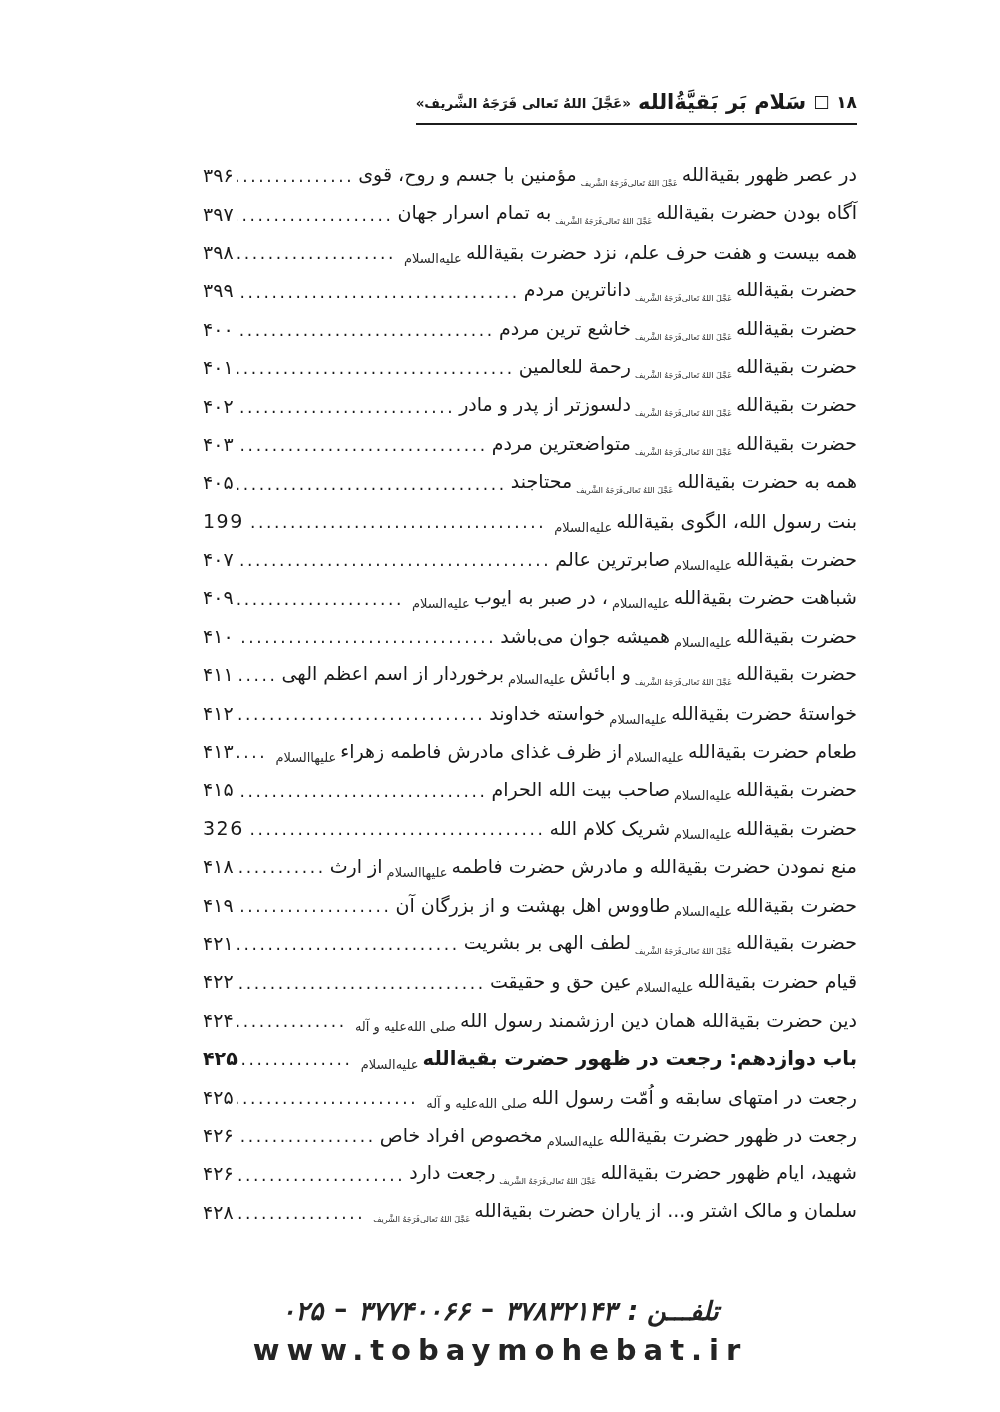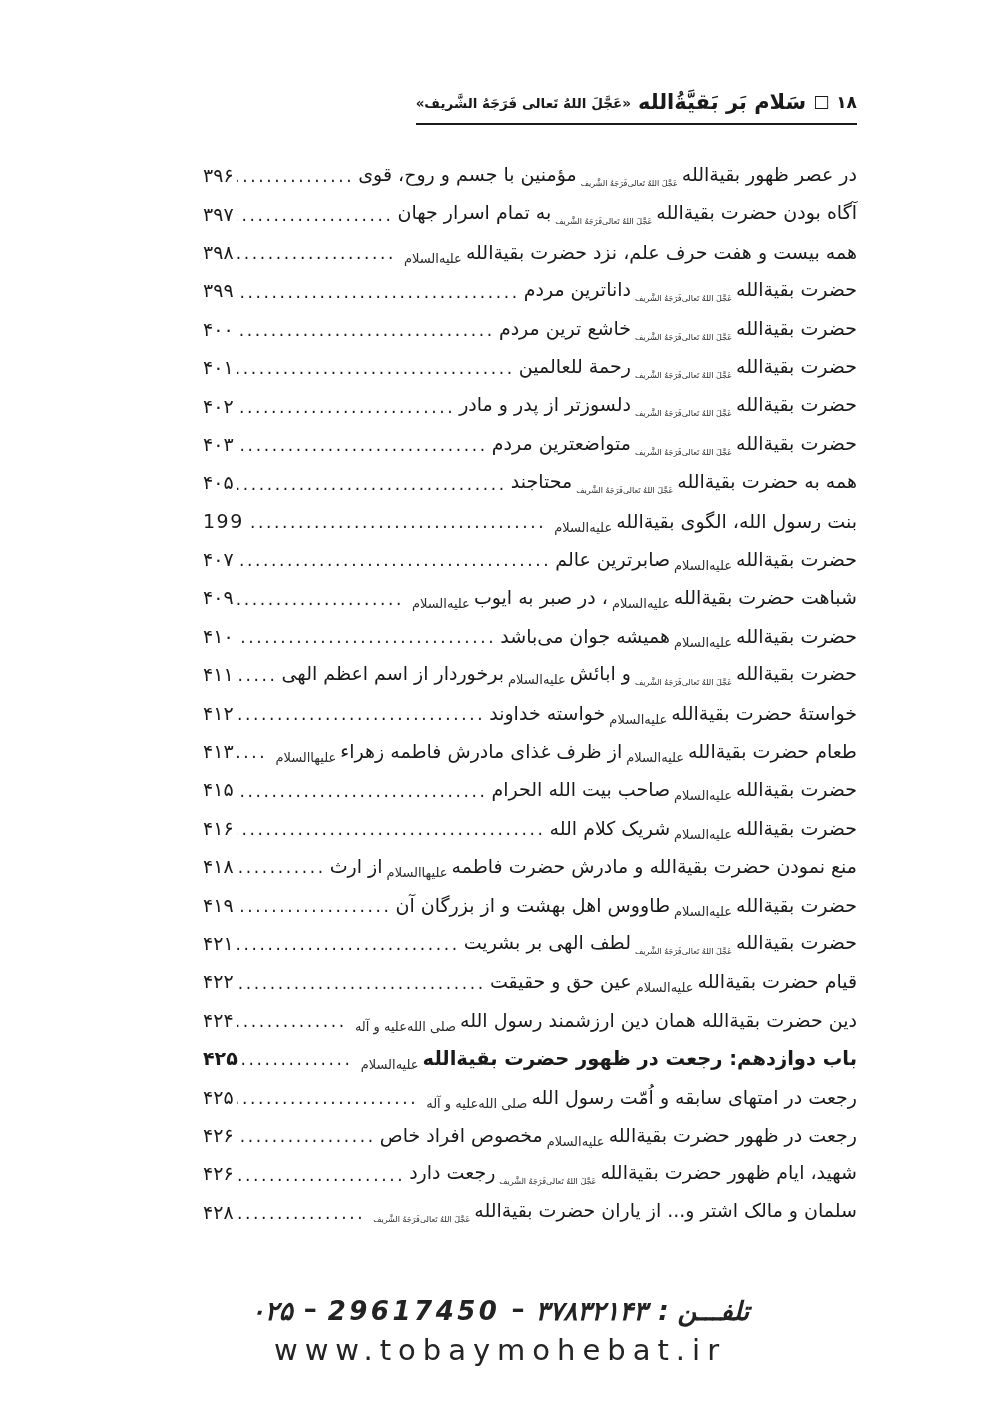--- a/index.html
+++ b/index.html
@@ -91,21 +91,21 @@
     gap:11px;
     font-weight:bold;
     font-size:26px;
     color:#232323;
   }
   .phone-label{letter-spacing:0.5px;font-style:italic;}
   .phone-number{letter-spacing:3.5px;direction:ltr;font-style:italic;}
   .phone-sep{transform:translateY(-2px);}
   .website{
     margin-top:7px;
-    font-weight:normal;
+    font-weight:bold;
     font-size:29px;
     letter-spacing:7px;
     color:#242424;
     direction:ltr;
   }
 </style>
 </head>
 <body>
 
 <div class="page">
@@ -262,21 +262,21 @@
           </span>صاحب بیت الله الحرام</span>
         <span class="leader"></span>
         <span class="pagenum">۴۱۵</span>
       </div>
       <div class="toc-row">
         <span class="entry-title">حضرت بقیة‌الله<span class="hon small">
             <span>علیه</span>
             <span>السلام</span>
           </span>شریک کلام الله</span>
         <span class="leader"></span>
-        <span class="pagenum">۴۱۶</span>
+        <span class="pagenum">326</span>
       </div>
       <div class="toc-row">
         <span class="entry-title">منع نمودن حضرت بقیة‌الله و مادرش حضرت فاطمه<span class="hon small">
             <span>علیها</span>
             <span>السلام</span>
           </span>از ارث</span>
         <span class="leader"></span>
         <span class="pagenum">۴۱۸</span>
       </div>
       <div class="toc-row">
@@ -351,20 +351,20 @@
         <span class="leader"></span>
         <span class="pagenum">۴۲۸</span>
       </div>
     </div>
 
   <div class="footer">
     <div class="phone-line">
       <span class="phone-label">تلفـــن :</span>
       <span class="phone-number">۳۷۸۳۲۱۴۳</span>
       <span class="phone-sep">–</span>
-      <span class="phone-number">29617450</span>
+      <span class="phone-number">۳۷۷۴۰۰۶۶</span>
       <span class="phone-sep">–</span>
       <span class="phone-number">۰۲۵</span>
     </div>
     <div class="website">www.tobaymohebat.ir</div>
   </div>
 
 </div>
 
 </body></html>

